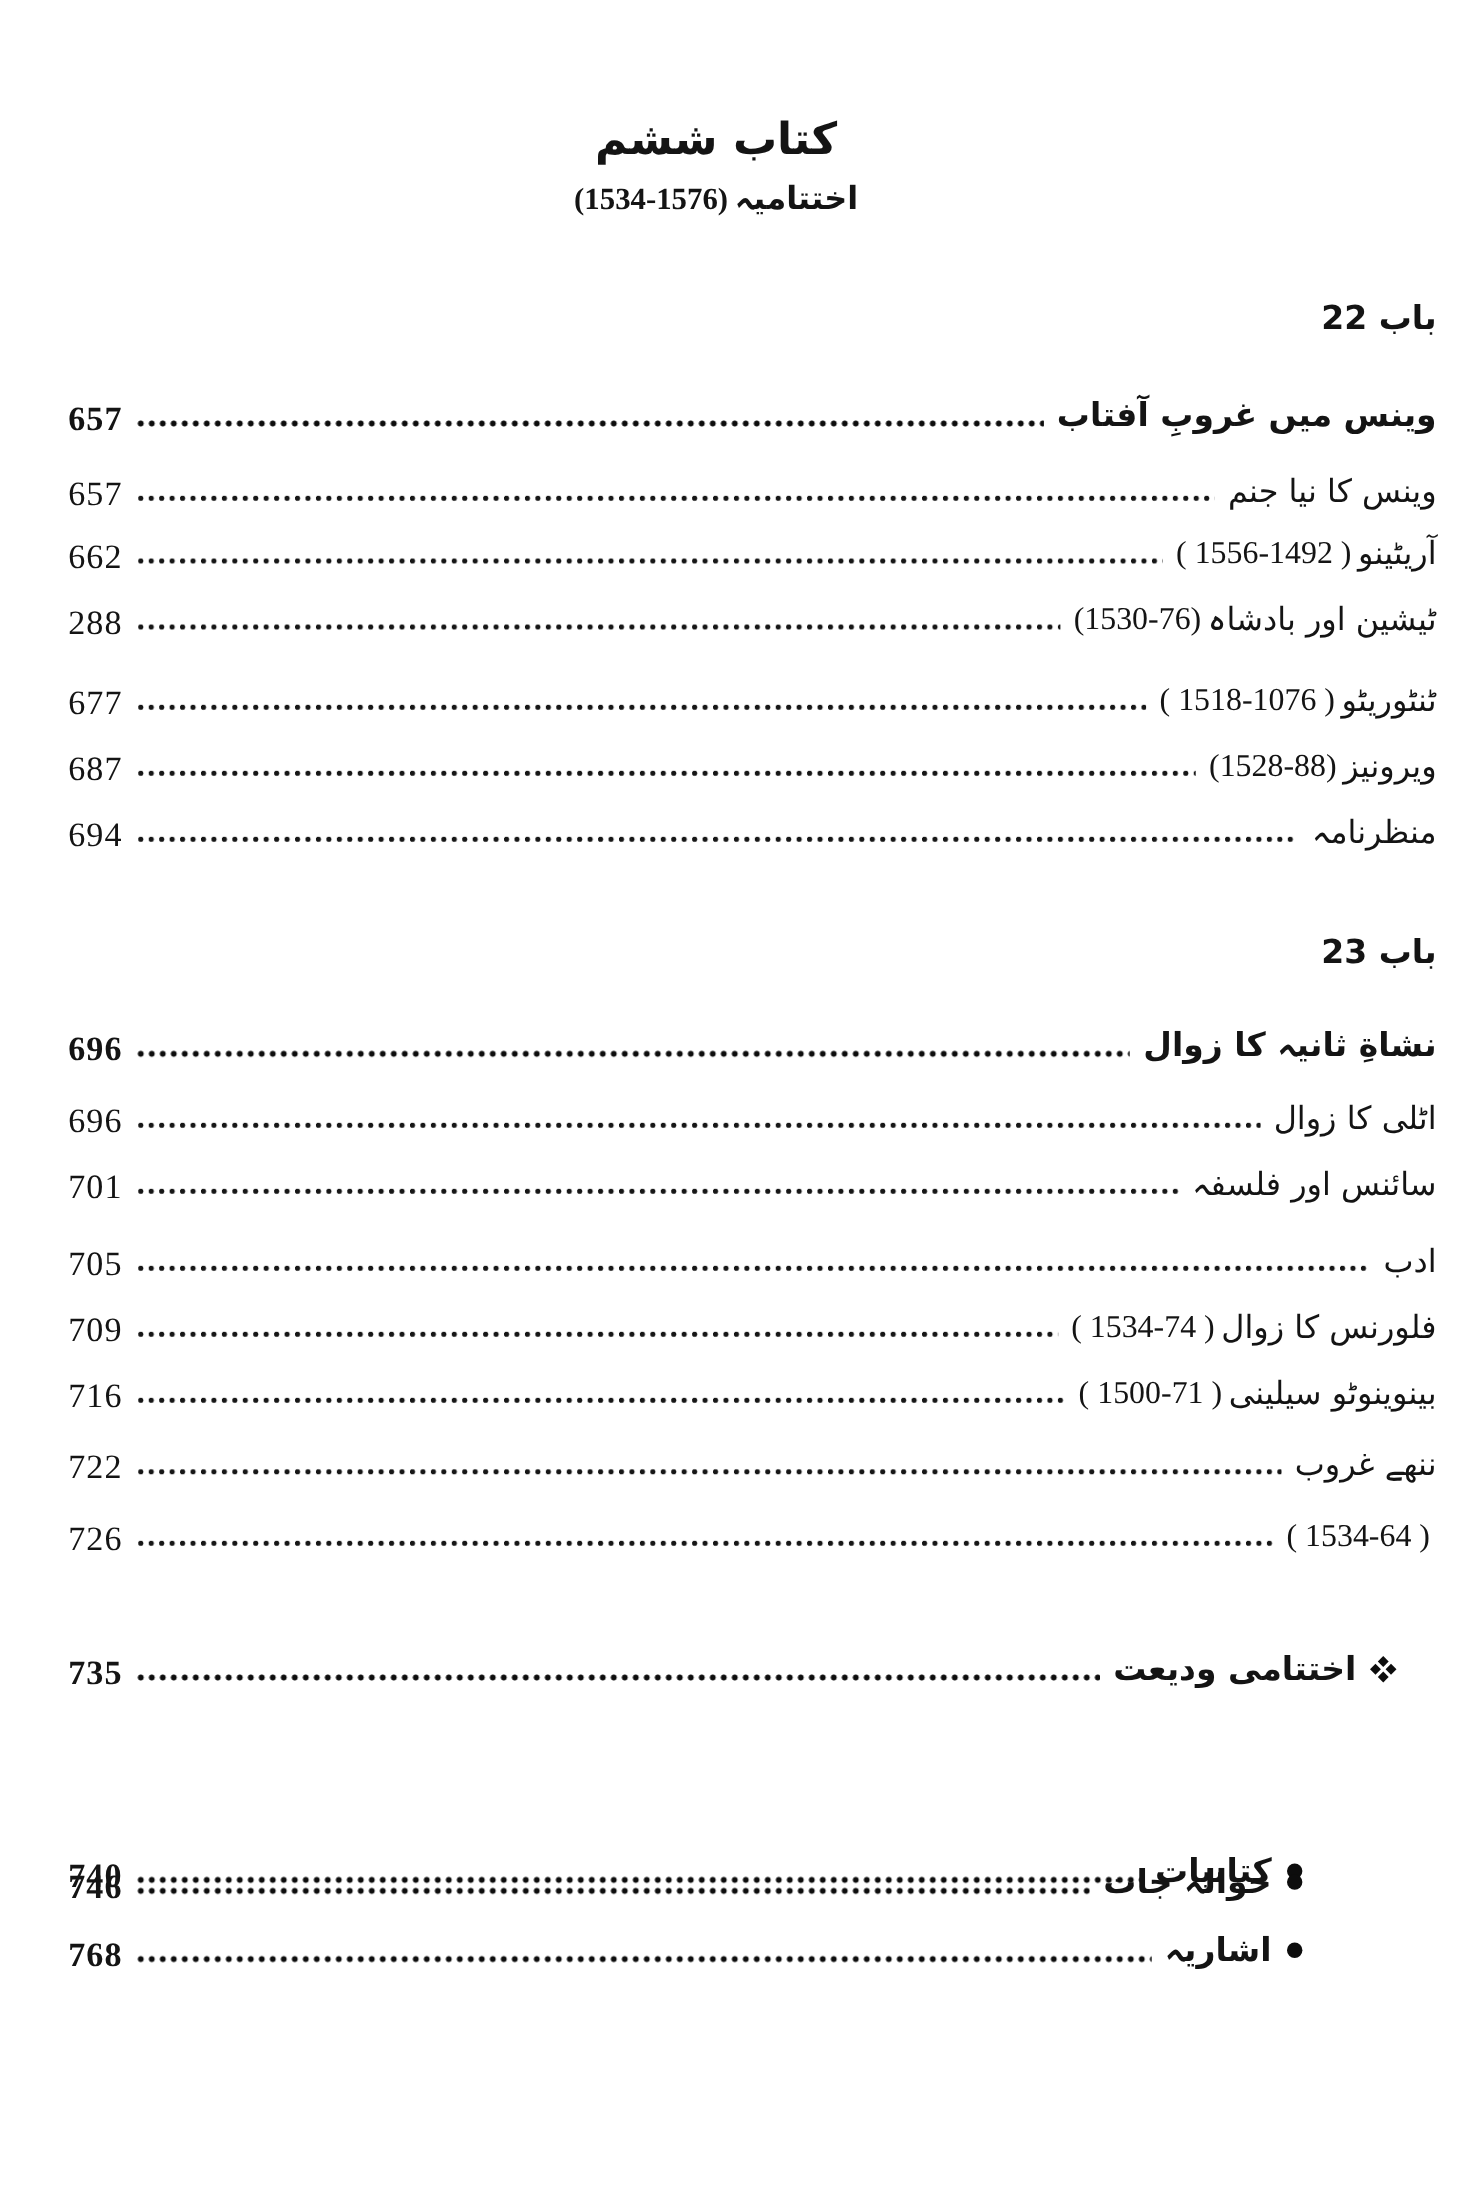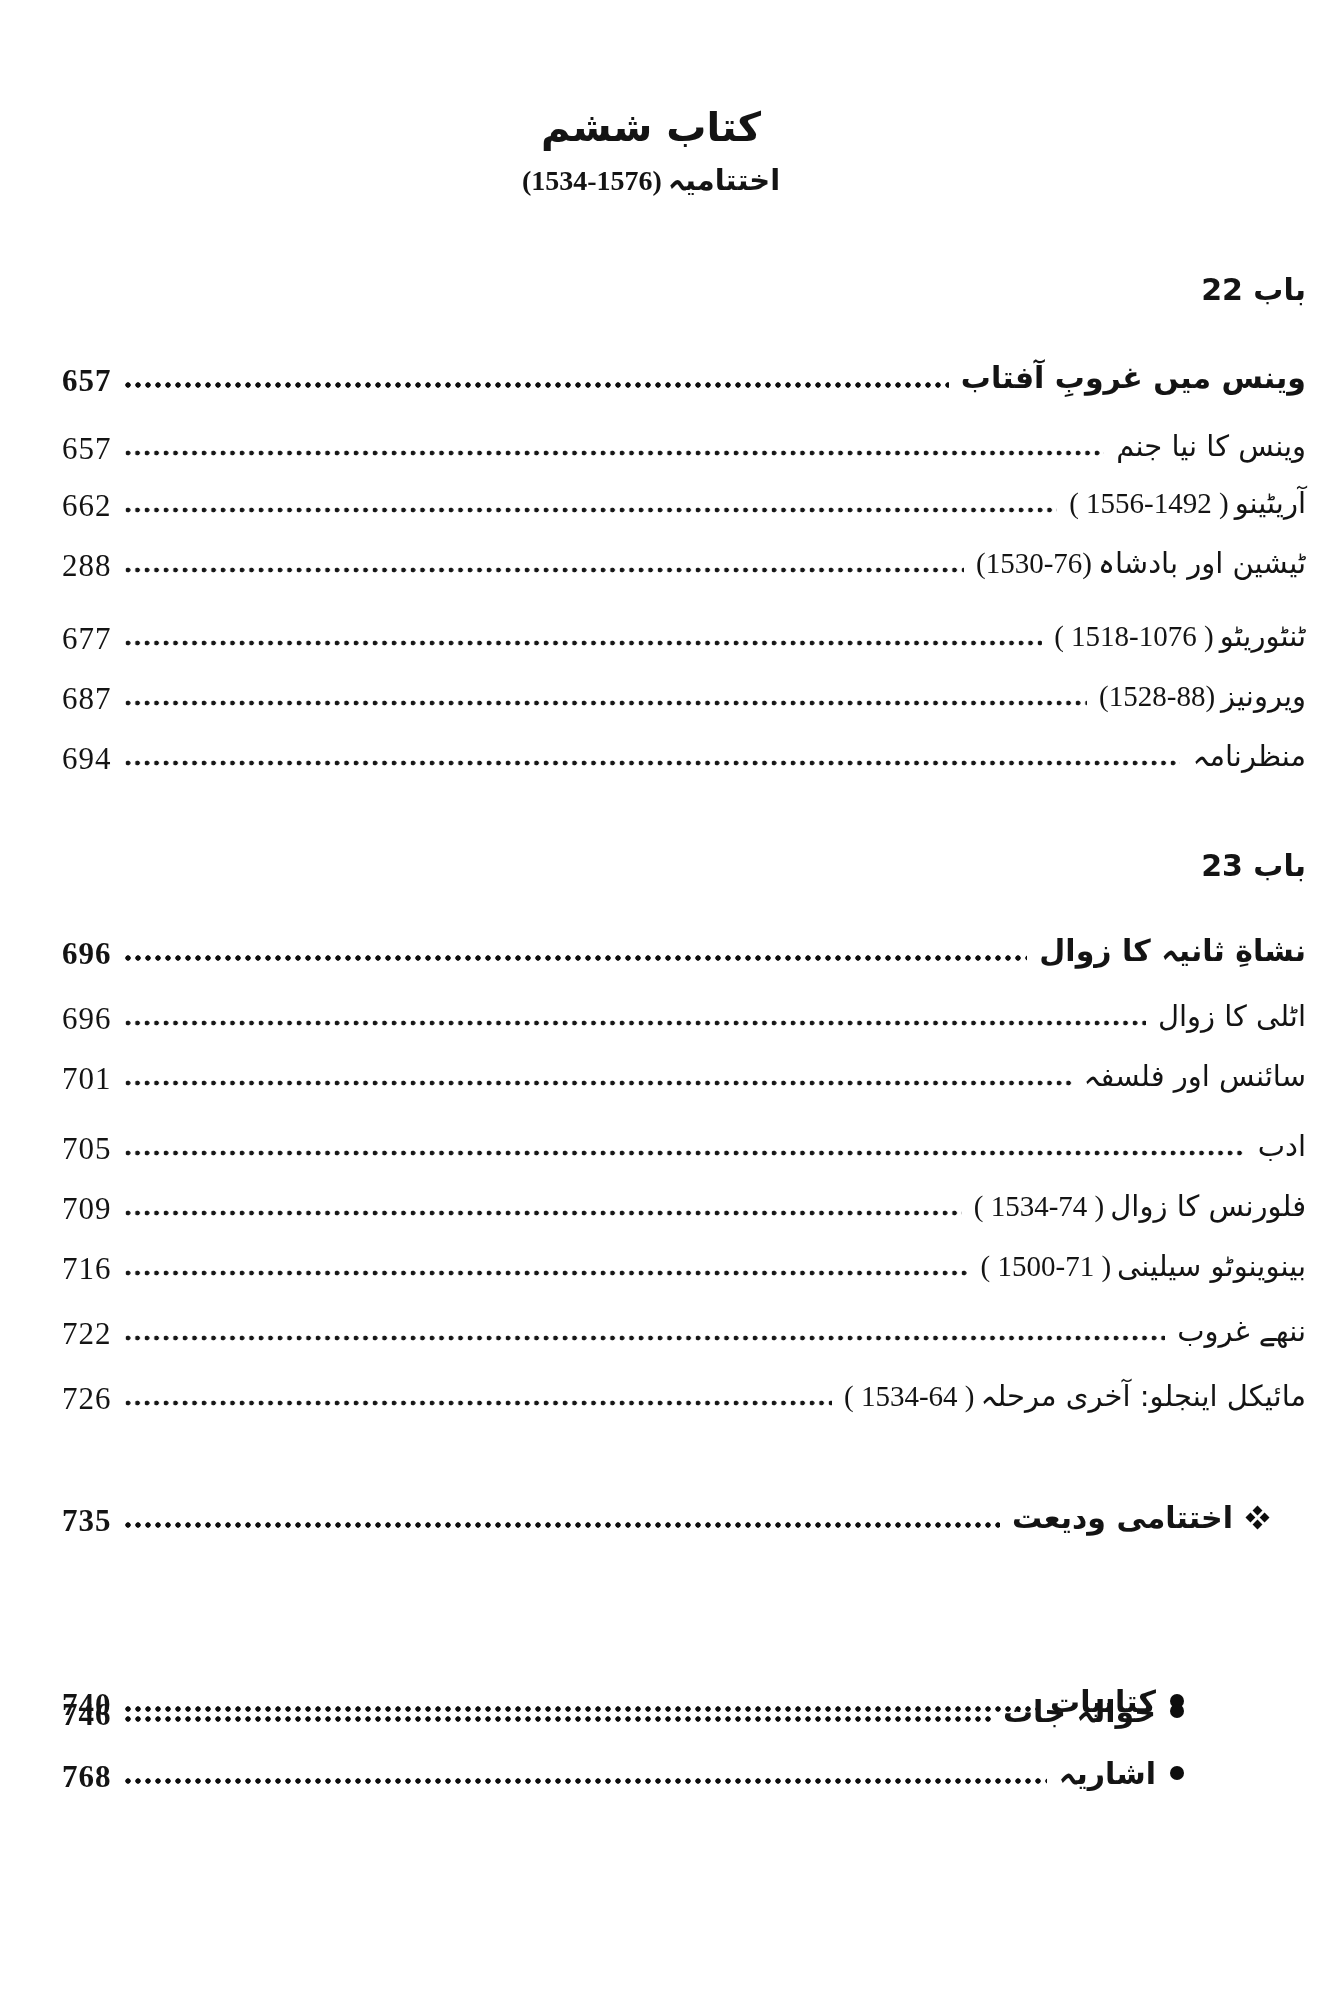--- a/index.html
+++ b/index.html
@@ -235,21 +235,20 @@
     <span class="entry-title">
         <span class="urdu">ننھے غروب</span>
       </span>
   </div>
 
   <div class="row" style="top:1356px">
     <span class="pg">726</span>
     <span class="dots"></span>
     <span class="entry-title">
         <span class="date">( 1534-64 )</span>
-        <span class="urdu">مائیکل اینجلو: آخری مرحلہ</span>
       </span>
   </div>
 
   <div class="row bold closing-row" style="top:1478px">
     <span class="pg">735</span>
     <span class="dots"></span>
     <span class="entry-title">
         <span class="urdu">اختتامی ودیعت</span>
       </span>
     <span class="diamond-cluster">

